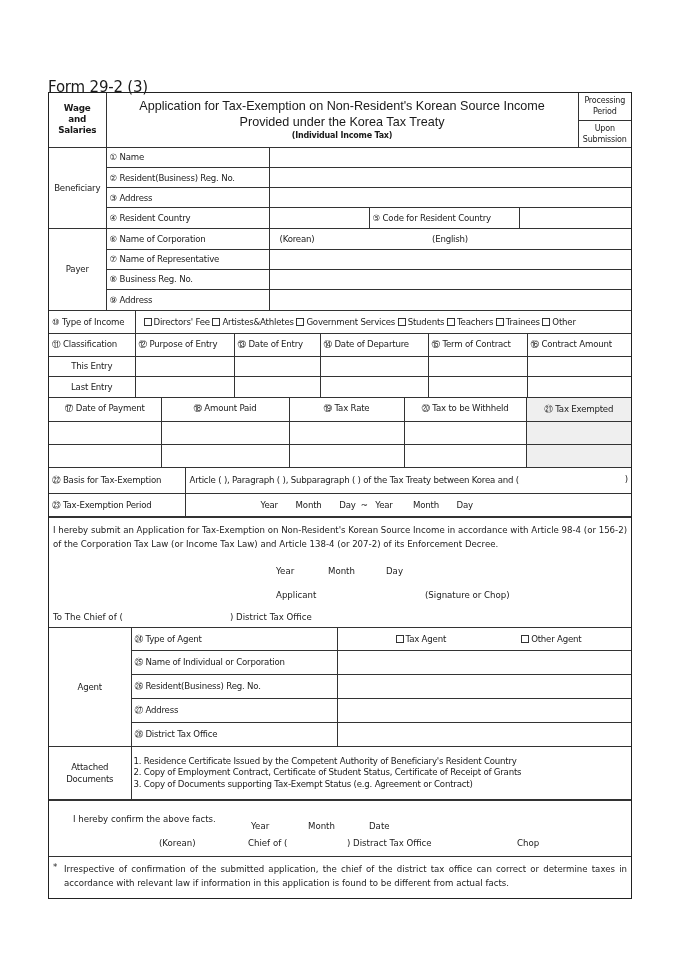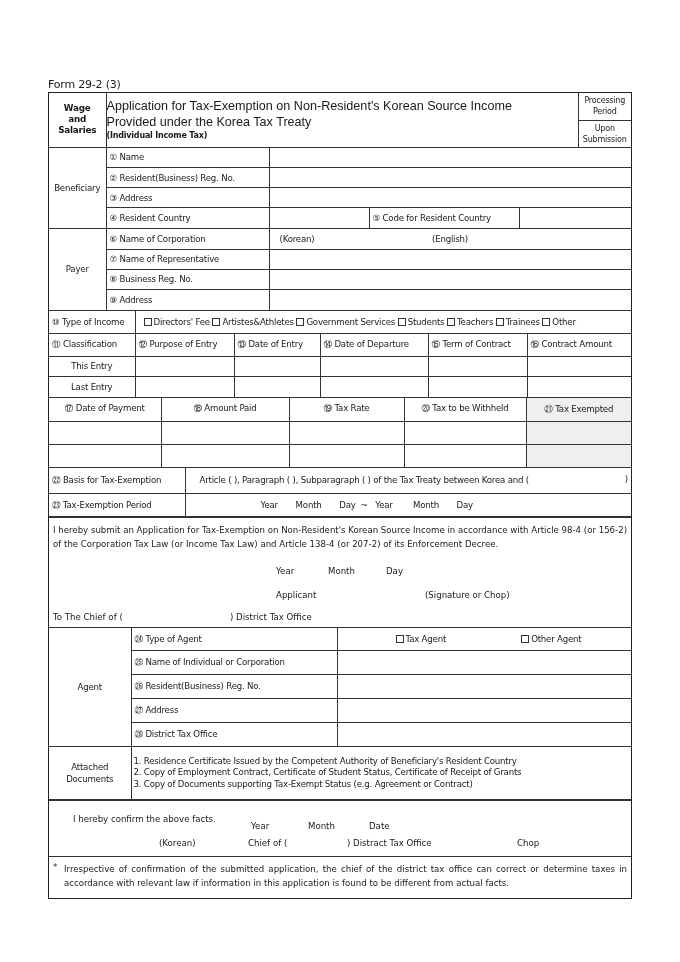--- a/index.html
+++ b/index.html
@@ -1,26 +1,26 @@
 <!DOCTYPE html>
 <html><head>
 <meta charset="utf-8">
 <style>
   html, body { margin: 0; padding: 0; background: #ffffff; }
   body { width: 680px; height: 962px; position: relative; font-family: "DejaVu Sans", sans-serif; color: #1a1a1a; font-size: 8.6px; overflow: hidden; }
-  .form-code { position: absolute; left: 48px; top: 78px; font-size: 11px; letter-spacing: -0.2px; }
+  .form-code { position: absolute; left: 48px; top: 78px; font-size: 15px; letter-spacing: -0.2px; }
   .form { position: absolute; left: 48px; top: 92px; width: 584px; border: 1px solid #222; box-sizing: border-box; }
   table { border-collapse: collapse; width: 100%; table-layout: fixed; }
   td { border: 1px solid #333; padding: 0 3px; vertical-align: middle; white-space: nowrap; overflow: hidden; letter-spacing: -0.2px; }
   .form > table { border: none; }
   .form > table > tbody > tr:first-child > td { border-top: none; }
   .form > table tr > td:first-child { border-left: none; }
   .form > table tr > td:last-child { border-right: none; }
   .c { text-align: center; margin-left: 32px; }
-  .title-cell { text-align: left; padding: 0; }
+  .title-cell { text-align: center; padding: 0; }
   .title-main { font-size: 12.6px; font-weight: normal; letter-spacing: 0px; line-height: 16px; font-family: "Liberation Sans", sans-serif; }
   .title-sub { font-size: 8px; font-weight: bold; line-height: 12px; }
   .wage { font-weight: bold; font-size: 8.8px; line-height: 11px; text-align: center; }
   .proc { font-size: 8px; text-align: center; line-height: 11px; padding: 0; white-space: normal; }
   .shade { background: #efefef; }
   .cb { display: inline-block; width: 8px; height: 8px; border: 1px solid #333; vertical-align: -1px; margin-right: 2px; box-sizing: border-box; }
   .gap { display: inline-block; }
   .para { padding: 6px 4px 0 4px; line-height: 15px; white-space: normal; text-align: justify; }
 </style>
 </head>
@@ -208,21 +208,21 @@
     </table>
 
   <table>
     <colgroup>
         <col style="width:136px">
         <col>
       </colgroup>
     <tbody>
         <tr style="height:25px">
       <td>㉒ Basis for Tax-Exemption</td>
-      <td style="padding-left:14px;position:relative">
+      <td style="padding-left:4px;position:relative">
         <span>Article (    ), Paragraph (    ), Subparagraph (    ) of the Tax Treaty between Korea and (</span>
         <span style="position:absolute;right:3px;top:6px">)</span>
       </td>
     </tr>
     <tr style="height:23px">
       <td>㉓ Tax-Exemption Period</td>
       <td style="padding-left:75px;white-space:pre"><span>Year       Month       Day  ~   Year        Month       Day</span></td>
     </tr>
   </tbody>
     </table>

